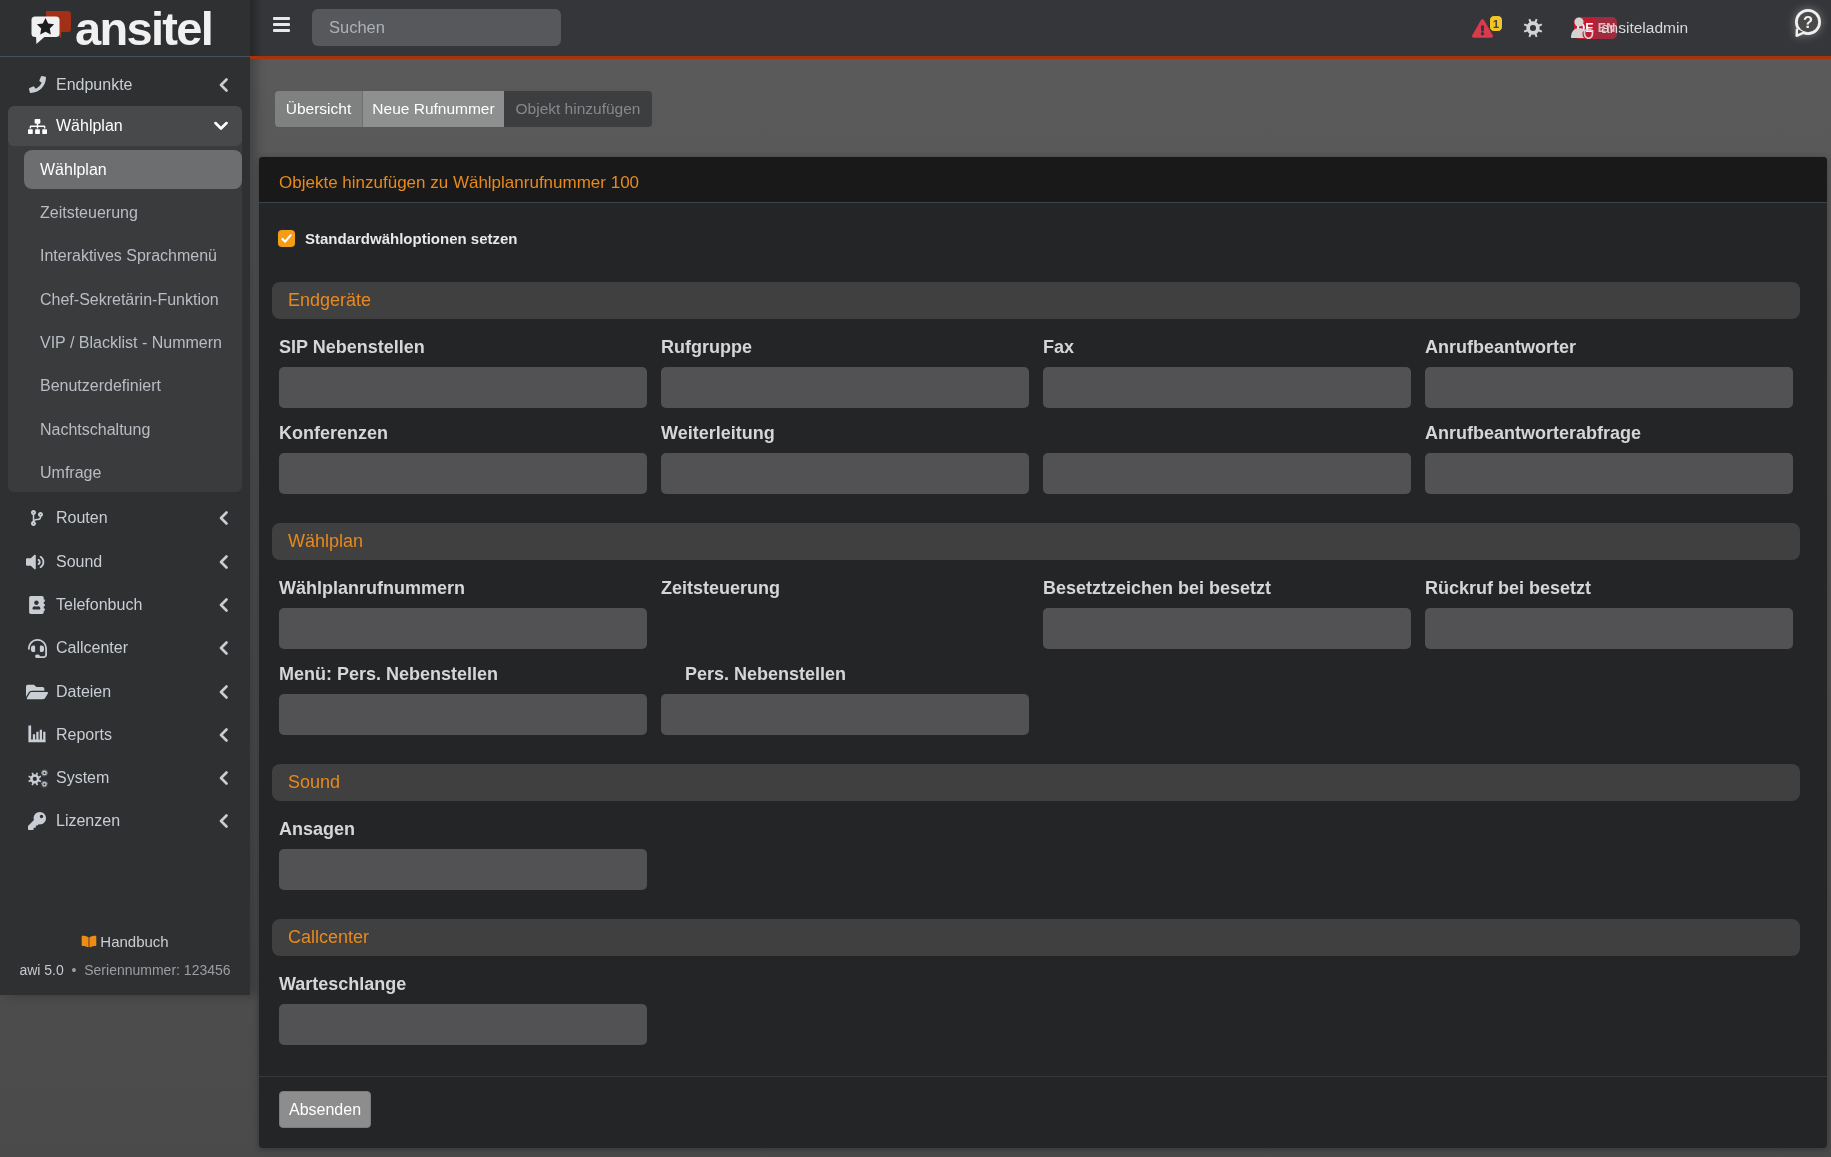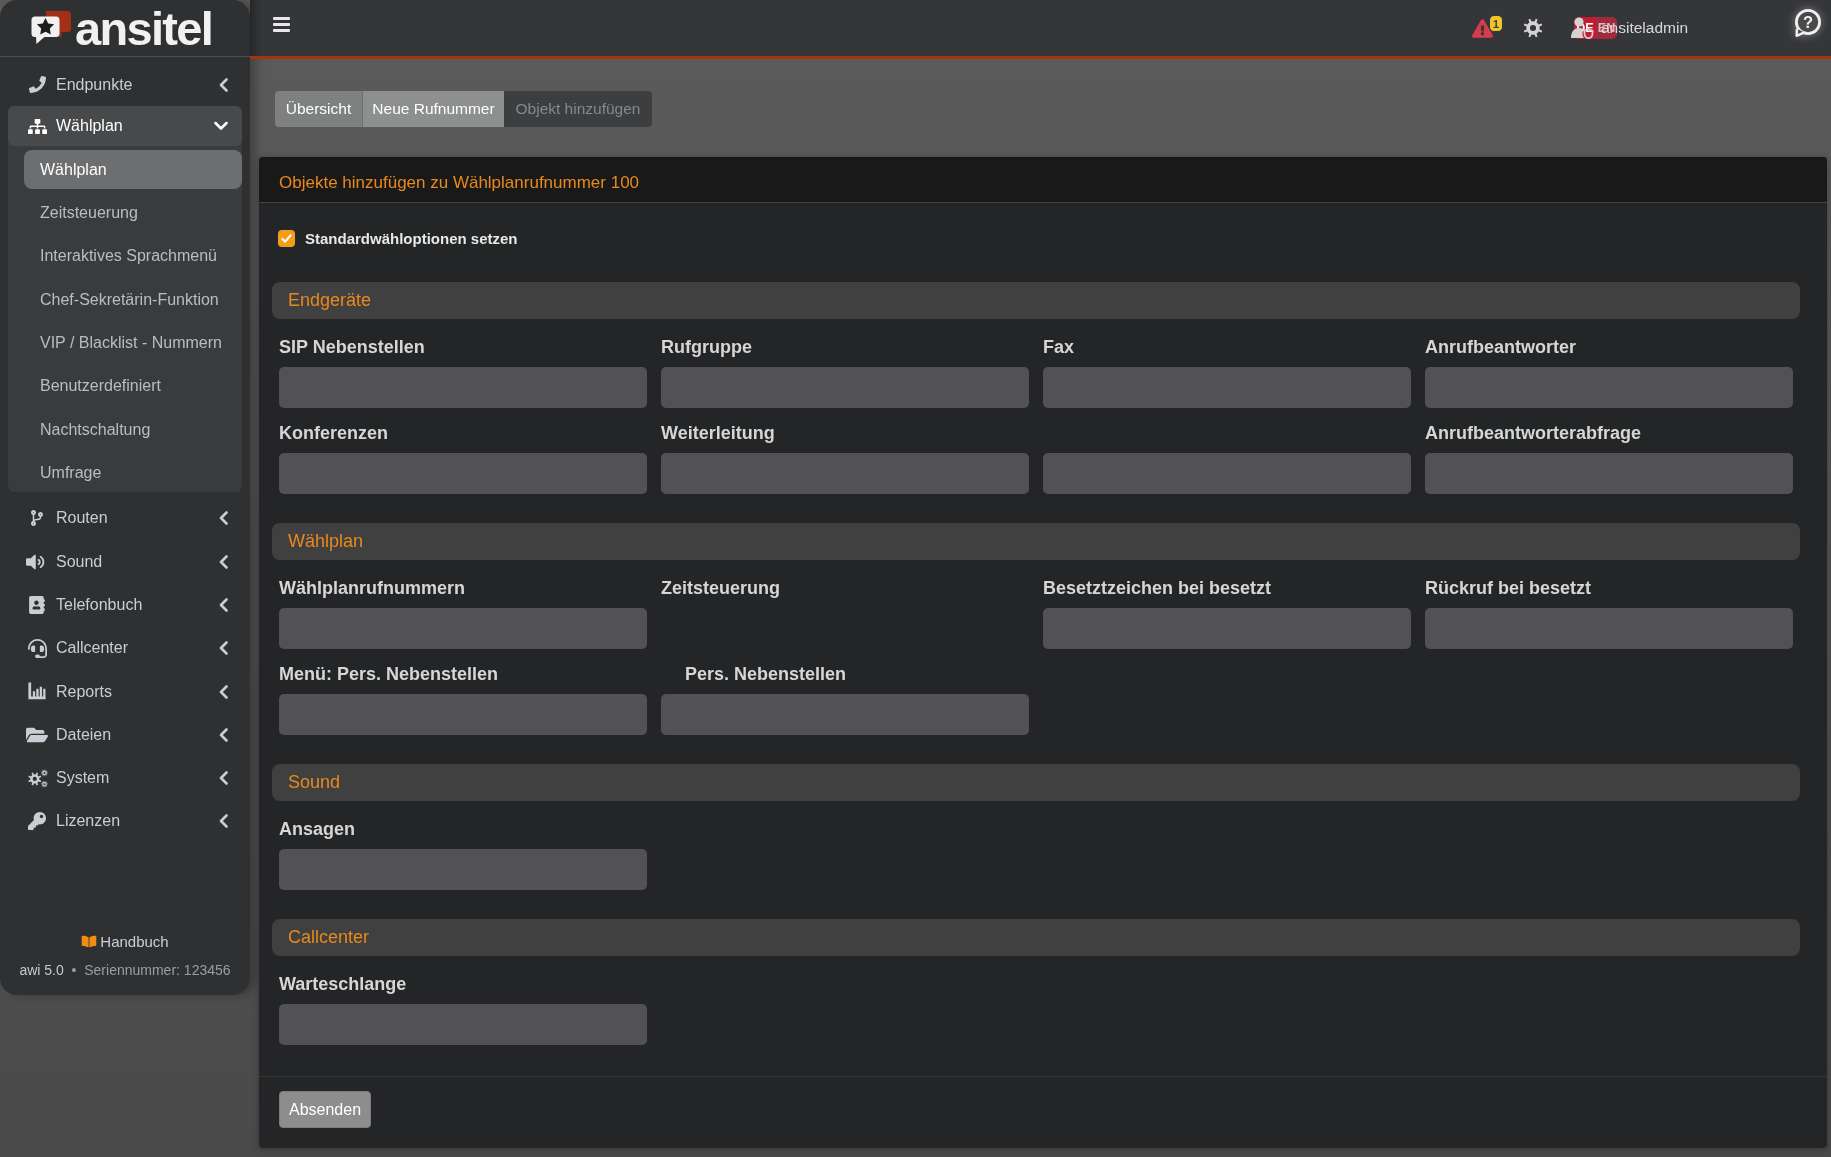--- a/index.html
+++ b/index.html
@@ -1,18 +1,18 @@
 <!DOCTYPE html>
 <html><head><meta charset="utf-8">
 <style>
 *{margin:0;padding:0;box-sizing:border-box;}
 html,body{width:1831px;height:1157px;overflow:hidden;}
 body{font-family:"Liberation Sans",sans-serif;background:linear-gradient(#5b5b5b,#4a4a4a);position:relative;}
 
-#sidebar{position:absolute;left:0;top:0;width:250px;height:995px;background:#2f3032;box-shadow:6px 0 10px rgba(0,0,0,.25);border-radius:17px;}
+#sidebar{position:absolute;left:0;top:0;width:250px;height:995px;background:#2f3032;box-shadow:6px 0 10px rgba(0,0,0,.25);}
 #brand{height:57px;border-bottom:1px solid #47525c;display:flex;align-items:center;padding-left:31px;}
 #brand .word{color:#f1f1f1;font-weight:bold;font-size:47px;line-height:1;margin-left:3px;letter-spacing:-1.7px;}
 #nav{padding:6px 8px 0 8px;}
 .mitem{height:43.3px;display:flex;align-items:center;color:#c9cdd4;font-size:16px;position:relative;border-radius:6px;}
 .mitem .mi{width:22px;margin-left:18px;margin-right:8px;display:flex;justify-content:center;}
 .mitem .chev{position:absolute;right:14px;top:50%;transform:translateY(-50%);display:flex;}
 .treewrap{background:#3a3b3d;border-radius:6px;}
 .mitem.open{background:#48494b;height:40px;color:#fff;}
 .subwrap{padding:4px 0 0 0;}
 .sub{height:39px;margin:0 4.3px 4.3px 16px;display:flex;align-items:center;color:#b9bdc3;font-size:16px;border-radius:8px 0 0 8px;padding-left:16px;}
@@ -127,33 +127,33 @@
 <div class="mitem"><span class="mi">
           <svg width="19" height="19" viewBox="0 0 512 512">
             <path fill="#c9cdd4" d="M192 208c0-17.7-14.3-32-32-32h-16c-35.3 0-64 28.7-64 64v48c0 35.3 28.7 64 64 64h16c17.7 0 32-14.3 32-32V208zm176 144c35.3 0 64-28.7 64-64v-48c0-35.3-28.7-64-64-64h-16c-17.7 0-32 14.3-32 32v112c0 17.7 14.3 32 32 32h16zM256 0C113.2 0 4.6 118.8 0 256v16c0 8.8 7.2 16 16 16h16c8.8 0 16-7.2 16-16v-16c0-114.7 93.3-208 208-208s208 93.3 208 208h-.1c.1 2.4.1 165.7.1 165.7 0 23.4-18.9 42.3-42.3 42.3H320c0-26.5-21.5-48-48-48h-32c-26.5 0-48 21.5-48 48s21.5 48 48 48h181.7c49.9 0 90.3-40.4 90.3-90.3V256C507.4 118.8 398.8 0 256 0z"></path>
           </svg>
         </span>Callcenter<span class="chev">
           <svg width="9" height="14" viewBox="0 0 9 14">
             <path d="M7.5 1.5L2 7l5.5 5.5" stroke="#c9cdd4" stroke-width="2.6" fill="none" stroke-linecap="round" stroke-linejoin="round"></path>
           </svg>
         </span></div>
 <div class="mitem"><span class="mi">
+          <svg width="22" height="22" viewBox="0 0 576 512">
+            <path fill="#c9cdd4" d="M572.7 292.1L500.3 416.2c-9.9 16.9-28 31.8-55.3 31.8H45c-18.5 0-30.1-20.1-20.7-36.1L96.7 287.6c11.4-19.5 32.3-31.6 55.3-31.6h400c18.5 0 30 20.1 20.7 36.1zM152 224h328v-48c0-26.5-21.5-48-48-48H272l-64-64H48C21.5 64 0 85.5 0 112v278l69.1-118.4C86.2 242.3 118.2 224 152 224z"></path>
+          </svg>
+        </span>Dateien<span class="chev">
+          <svg width="9" height="14" viewBox="0 0 9 14">
+            <path d="M7.5 1.5L2 7l5.5 5.5" stroke="#c9cdd4" stroke-width="2.6" fill="none" stroke-linecap="round" stroke-linejoin="round"></path>
+          </svg>
+        </span></div>
+<div class="mitem"><span class="mi">
           <svg width="20" height="20" viewBox="0 0 512 512">
             <path fill="#c9cdd4" d="M36 10h70v360h370v72H36zM150 234h58v136h-58zM238 173h58v197h-58zM326 119h58v251h-58zM414 173h58v197h-58z"></path>
           </svg>
         </span>Reports<span class="chev">
-          <svg width="9" height="14" viewBox="0 0 9 14">
-            <path d="M7.5 1.5L2 7l5.5 5.5" stroke="#c9cdd4" stroke-width="2.6" fill="none" stroke-linecap="round" stroke-linejoin="round"></path>
-          </svg>
-        </span></div>
-<div class="mitem"><span class="mi">
-          <svg width="22" height="22" viewBox="0 0 576 512">
-            <path fill="#c9cdd4" d="M572.7 292.1L500.3 416.2c-9.9 16.9-28 31.8-55.3 31.8H45c-18.5 0-30.1-20.1-20.7-36.1L96.7 287.6c11.4-19.5 32.3-31.6 55.3-31.6h400c18.5 0 30 20.1 20.7 36.1zM152 224h328v-48c0-26.5-21.5-48-48-48H272l-64-64H48C21.5 64 0 85.5 0 112v278l69.1-118.4C86.2 242.3 118.2 224 152 224z"></path>
-          </svg>
-        </span>Dateien<span class="chev">
           <svg width="9" height="14" viewBox="0 0 9 14">
             <path d="M7.5 1.5L2 7l5.5 5.5" stroke="#c9cdd4" stroke-width="2.6" fill="none" stroke-linecap="round" stroke-linejoin="round"></path>
           </svg>
         </span></div>
 <div class="mitem"><span class="mi">
           <svg width="21" height="21" viewBox="0 0 512 512">
             <path fill="#c9cdd4" d="M302 266 300 289 349 310 333 348 284 327 269 345 251 360 272 409 234 425 213 376 190 378 167 376 146 425 108 409 129 360 111 345 96 327 47 348 31 310 80 289 78 266 80 243 31 222 47 184 96 205 111 187 129 172 108 123 146 107 167 156 190 154 213 156 234 107 272 123 251 172 269 187 284 205 333 184 349 222 300 243z M242 266A52 52 0 1 0 138 266A52 52 0 1 0 242 266z M477 120 477 125 506 131 504 141 475 135 473 140 471 145 496 161 490 170 465 153 462 157 458 160 475 185 466 191 450 166 445 168 440 170 446 199 436 201 430 172 425 172 420 172 414 201 404 199 410 170 405 168 400 166 384 191 375 185 392 160 388 157 385 153 360 170 354 161 379 145 377 140 375 135 346 141 344 131 373 125 373 120 373 115 344 109 346 99 375 105 377 100 379 95 354 79 360 70 385 87 388 83 392 80 375 55 384 49 400 74 405 72 410 70 404 41 414 39 420 68 425 68 430 68 436 39 446 41 440 70 445 72 450 74 466 49 475 55 458 80 462 83 465 87 490 70 496 79 471 95 473 100 475 105 504 99 506 109 477 115z M449 120A24 24 0 1 0 401 120A24 24 0 1 0 449 120z M477 395 477 400 506 406 504 416 475 410 473 415 471 420 496 436 490 445 465 428 462 432 458 435 475 460 466 466 450 441 445 443 440 445 446 474 436 476 430 447 425 447 420 447 414 476 404 474 410 445 405 443 400 441 384 466 375 460 392 435 388 432 385 428 360 445 354 436 379 420 377 415 375 410 346 416 344 406 373 400 373 395 373 390 344 384 346 374 375 380 377 375 379 370 354 354 360 345 385 362 388 358 392 355 375 330 384 324 400 349 405 347 410 345 404 316 414 314 420 343 425 343 430 343 436 314 446 316 440 345 445 347 450 349 466 324 475 330 458 355 462 358 465 362 490 345 496 354 471 370 473 375 475 380 504 374 506 384 477 390z M449 395A24 24 0 1 0 401 395A24 24 0 1 0 449 395z"></path>
           </svg>
         </span>System<span class="chev">
           <svg width="9" height="14" viewBox="0 0 9 14">
@@ -176,20 +176,21 @@
         </svg>Handbuch</div>
 <div class="ver">awi 5.0 &nbsp;<span class="dim">•</span>&nbsp; <span class="dim">Seriennummer: 123456</span></div>
 </div>
 </div>
 <div id="navbar">
 <div id="burger">
       <div></div>
       <div></div>
       <div></div>
     </div>
+<div id="search">Suchen</div>
 <div class="nbright" id="warnwrap" style="position:absolute;">
   <svg width="21" height="19" viewBox="0 0 576 512">
         <path fill="#d93a4e" d="M569.5 440C588 472 564.8 512 527.9 512H48.1c-36.9 0-60-40.1-41.6-72L246.4 24c18.5-32 64.7-32 83.2 0l239.9 416zM288 354c-25.4 0-46 20.6-46 46s20.6 46 46 46 46-20.6 46-46-20.6-46-46-46zm-43.7-165.3l7.4 136c.3 6.4 5.6 11.3 12 11.3h48.5c6.4 0 11.6-5 12-11.3l7.4-136c.4-6.9-5.1-12.7-12-12.7h-63.4c-6.9 0-12.4 5.8-11.9 12.7z"></path>
       </svg>
   <div style="position:absolute;left:17px;top:15px;width:14px;height:17px;background:#f3c623;border:1.5px solid #2a3344;border-radius:5px;color:#3c4450;font-size:11.5px;font-weight:bold;display:flex;align-items:center;justify-content:center;">1</div>
 </div>
 <div class="nbright" id="gearwrap">
       <svg width="20" height="20" viewBox="0 0 512 512">
         <path fill="#d3d3d3" d="M426 256 422 294 493 328 475 373 400 346 376 376 346 400 373 475 328 493 294 422 256 426 218 422 184 493 139 475 166 400 136 376 112 346 37 373 19 328 90 294 86 256 90 218 19 184 37 139 112 166 136 136 166 112 139 37 184 19 218 90 256 86 294 90 328 19 373 37 346 112 376 136 400 166 475 139 493 184 422 218z M334 256A78 78 0 1 0 178 256A78 78 0 1 0 334 256z"></path>
       </svg>

